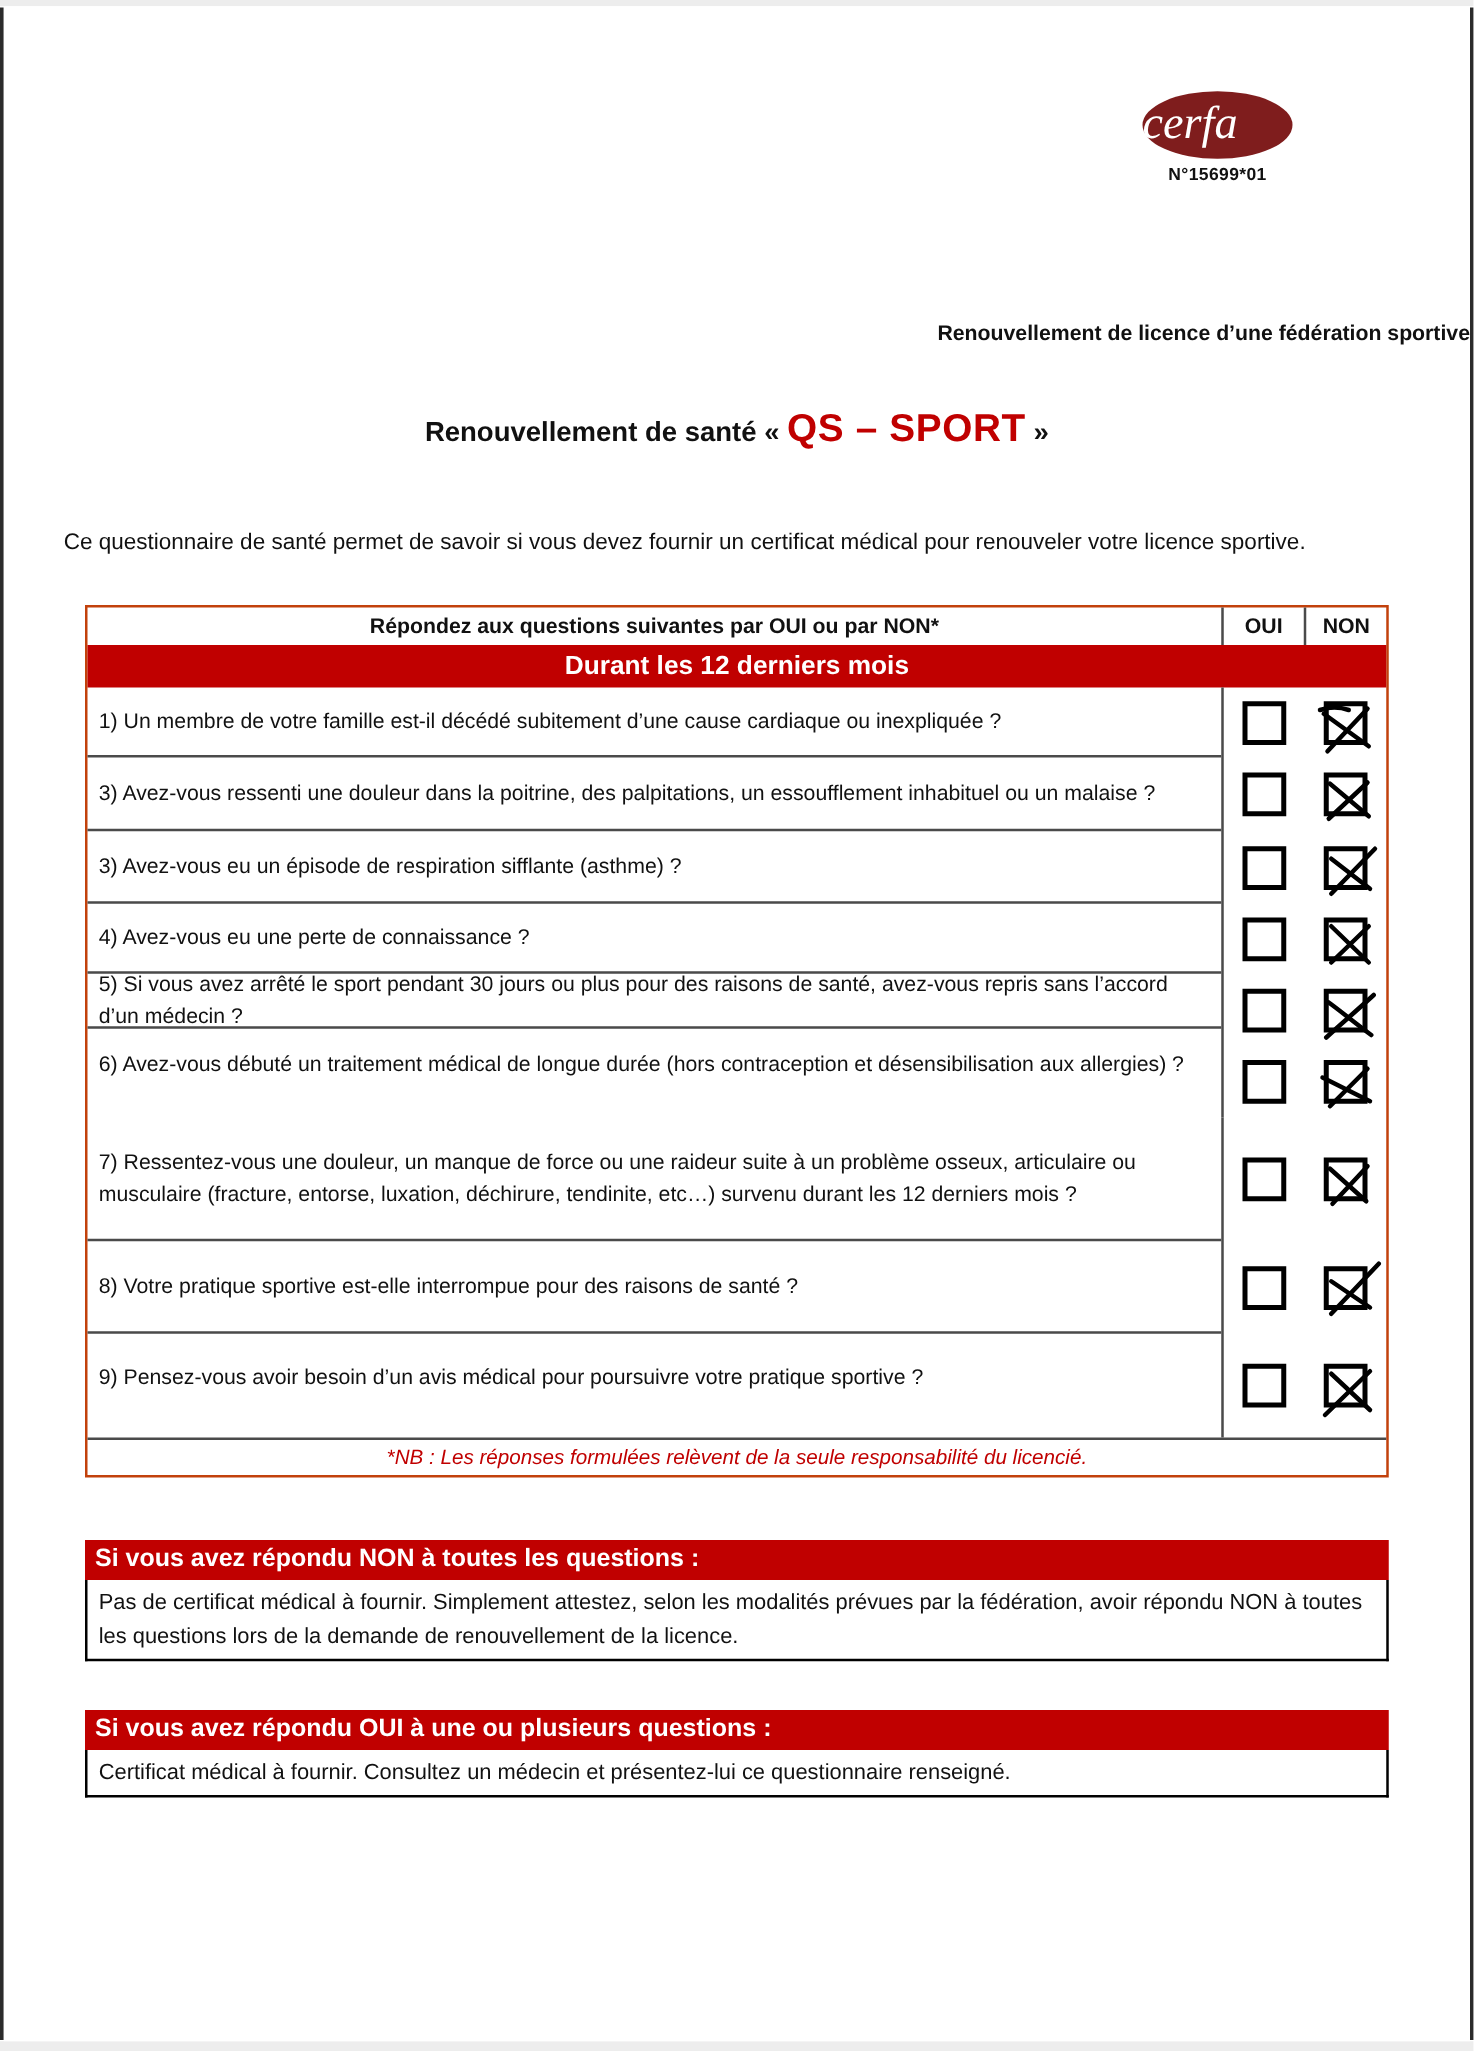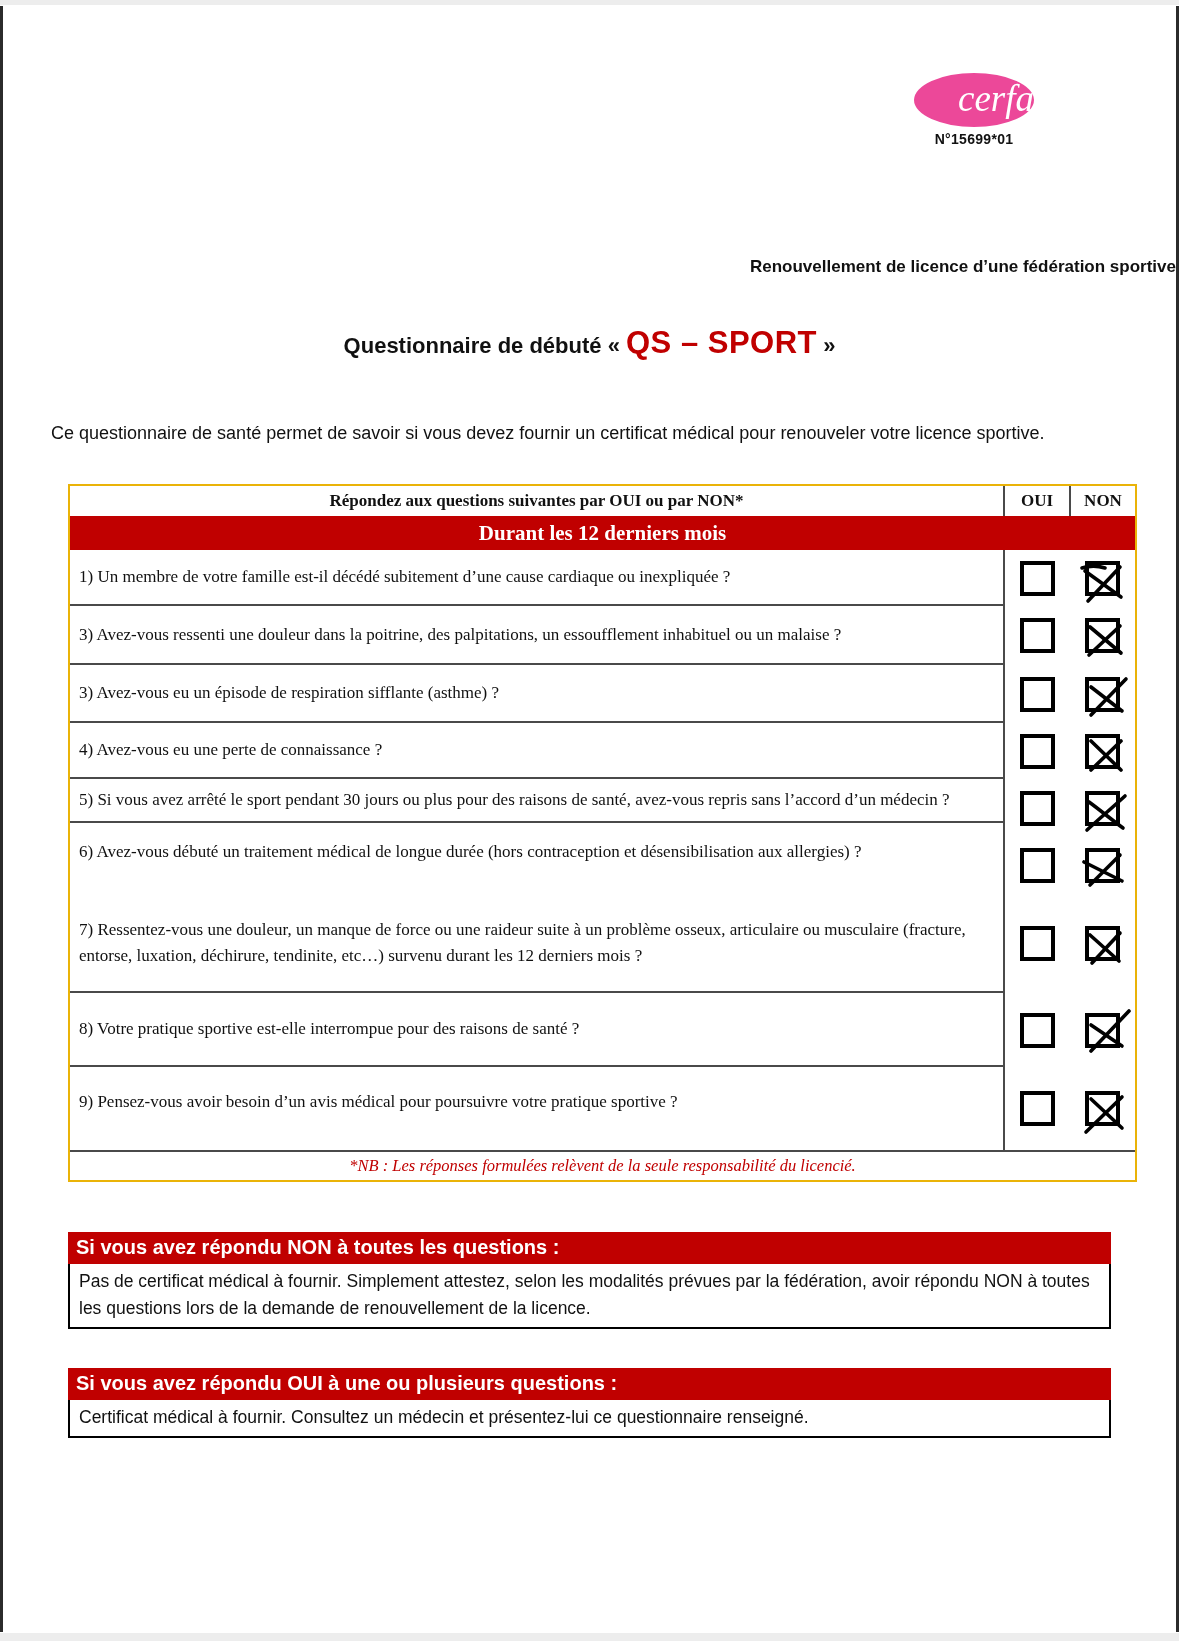--- a/index.html
+++ b/index.html
@@ -11,33 +11,33 @@
   .edge-right  { position:absolute; right:0; top:6px; bottom:9px; width:3px; background:#2b2b2b; }
 
   .page { position:absolute; left:3px; right:3px; top:5px; bottom:8px; background:#fff; }
 
   
   .masthead { position:relative; height:160px; margin-top:60px; }
   .marianne { position:absolute; left:50%; transform:translateX(-62%); top:20px; text-align:center; }
   .marianne .motto { font-family:"Liberation Serif", serif; font-style:italic; font-weight:bold; font-size:13px; margin-top:3px; letter-spacing:.3px; }
   .marianne .republic { font-family:"Liberation Serif", serif; font-weight:bold; font-size:16px; font-variant:small-caps; letter-spacing:.5px; margin-top:1px; }
   .cerfa { position:absolute; right:142px; top:8px; text-align:center; }
-  .cerfa-ellipse { width:120px; height:54px; background:#ec4899; border-radius:50%; display:flex; align-items:center; justify-content:flex-end; }
+  .cerfa-ellipse { width:120px; height:54px; background:#7f1d1d; border-radius:50%; display:flex; align-items:center; justify-content:flex-start; }
   .cerfa-ellipse span { font-family:"Liberation Serif", serif; font-style:italic; font-size:37px; color:#fff; padding-bottom:4px; }
   .cerfa-number { font-weight:bold; font-size:14px; margin-top:4px; letter-spacing:.3px; }
 
   
   .title { text-align:right; font-size:17px; font-weight:bold; margin-top:32px; }
   .subtitle { text-align:center; font-size:22px; font-weight:bold; margin-top:48px; }
   .subtitle .qs { font-size:31px; color:var(--red); letter-spacing:.5px; }
   .intro { font-size:18px; margin:62px 48px 0 48px; }
 
   
   :root { --red:#c00000; --line:#4a4a4a; }
-  .qtable { margin:40px 39px 0 65px; border:2px solid #eab308;font-family:Liberation Serif, serif; }
+  .qtable { margin:40px 65px 0 65px; border:2px solid #c2410c; }
   .thead { display:flex; height:30px; }
   .thead .hq { flex:1; display:flex; align-items:center; justify-content:center; font-weight:bold; font-size:17px; }
   .thead .hc { width:66px; border-left:2px solid var(--line); display:flex; align-items:center; justify-content:center; font-weight:bold; font-size:17px; }
   .banner { height:34px; background:var(--red); color:#fff; font-weight:bold; font-size:21px; display:flex; align-items:center; justify-content:center; }
   .sect { display:flex; }
   .sect .qcol { flex:1; display:flex; flex-direction:column; }
   .sect .qcell { display:flex; align-items:center; padding:4px 8px 4px 9px; font-size:17px; line-height:1.5; border-bottom:2px solid var(--line); }
   .sect .qcell:last-child { border-bottom:none; }
   .sect .ccol { width:132px; border-left:2px solid var(--line); display:flex; flex-direction:column; }
   .pair { display:flex; }
@@ -70,21 +70,21 @@
       <div class="cerfa">
         <div class="cerfa-ellipse">
           <span>cerfa</span>
         </div>
         <div class="cerfa-number">N°15699*01</div>
       </div>
     </div>
 
     <div class="title">Renouvellement de licence d’une fédération sportive</div>
 
-    <div class="subtitle"><span>Questionnaire de débuté « </span><span class="qs">QS – SPORT</span><span> »</span></div>
+    <div class="subtitle"><span>Renouvellement de santé « </span><span class="qs">QS – SPORT</span><span> »</span></div>
 
     <p class="intro">Ce questionnaire de santé permet de savoir si vous devez fournir un certificat médical pour renouveler votre licence sportive.</p>
 
     <div class="qtable">
 
       <div class="thead">
         <div class="hq">Répondez aux questions suivantes par OUI ou par NON*</div>
         <div class="hc">OUI</div>
         <div class="hc">NON</div>
       </div>

